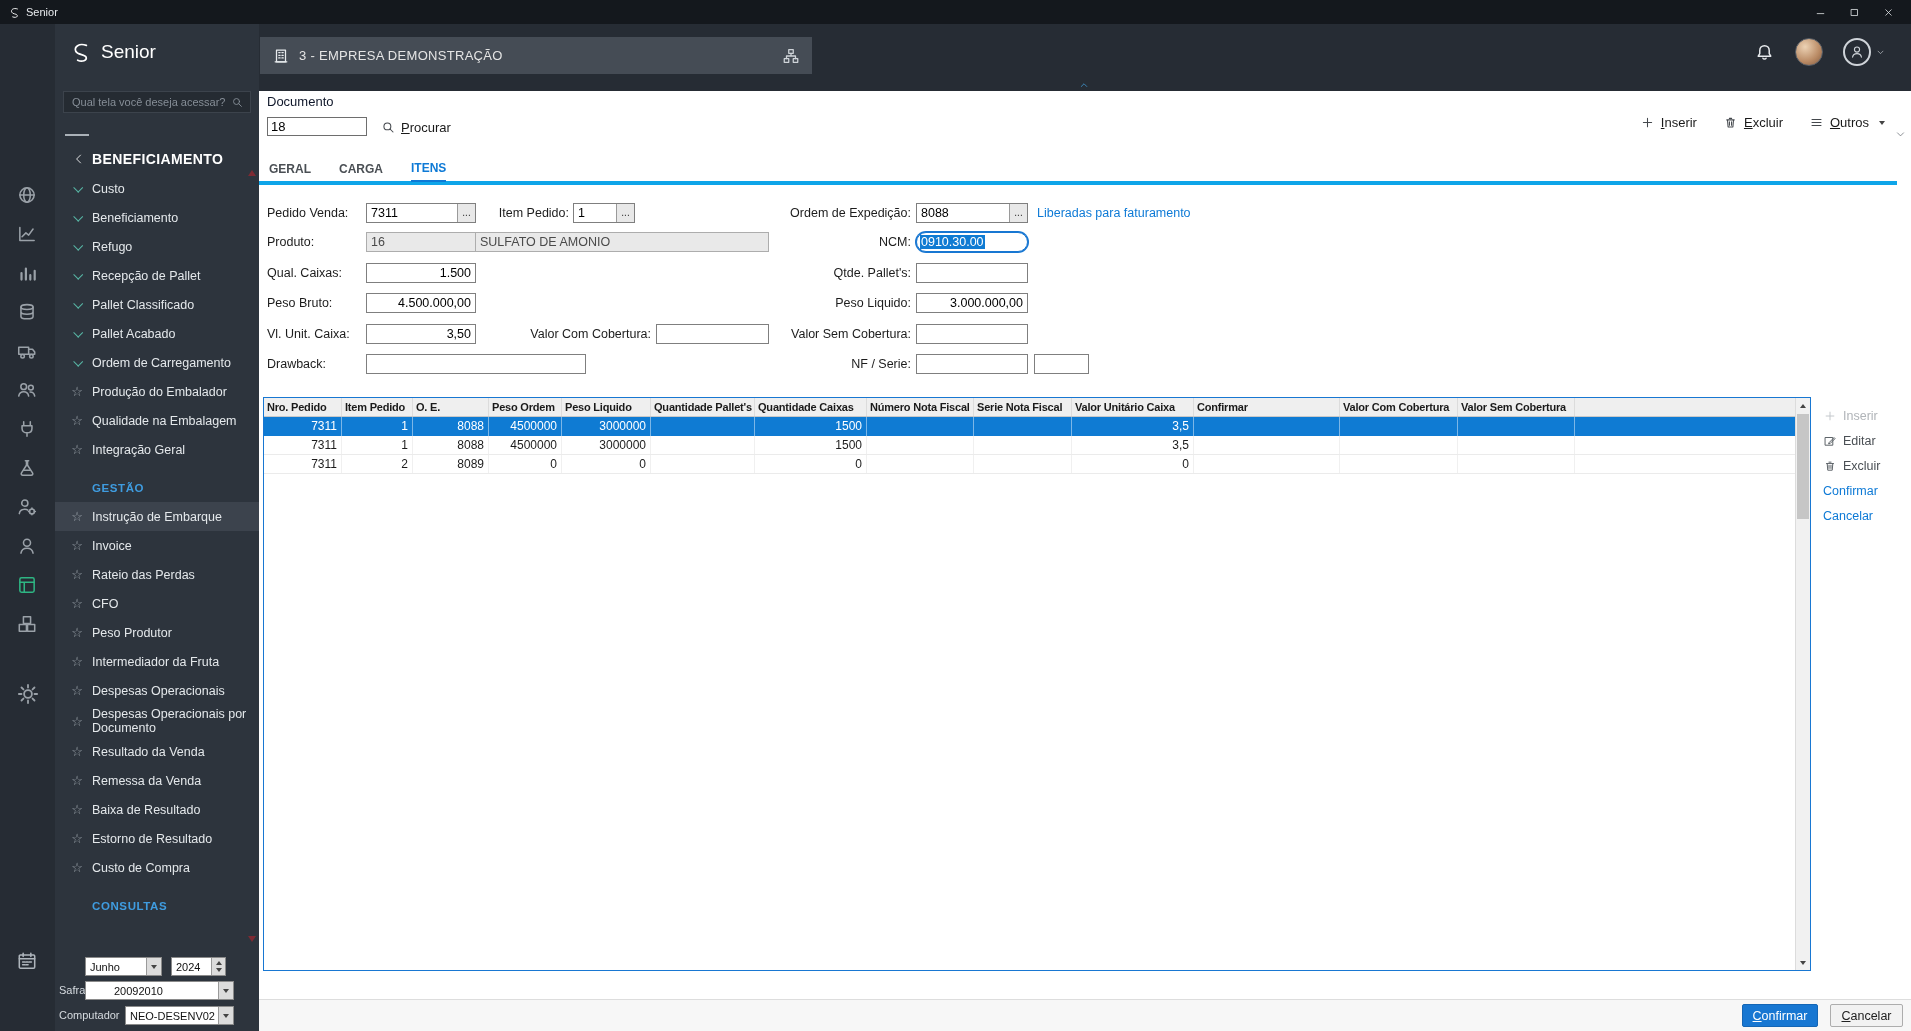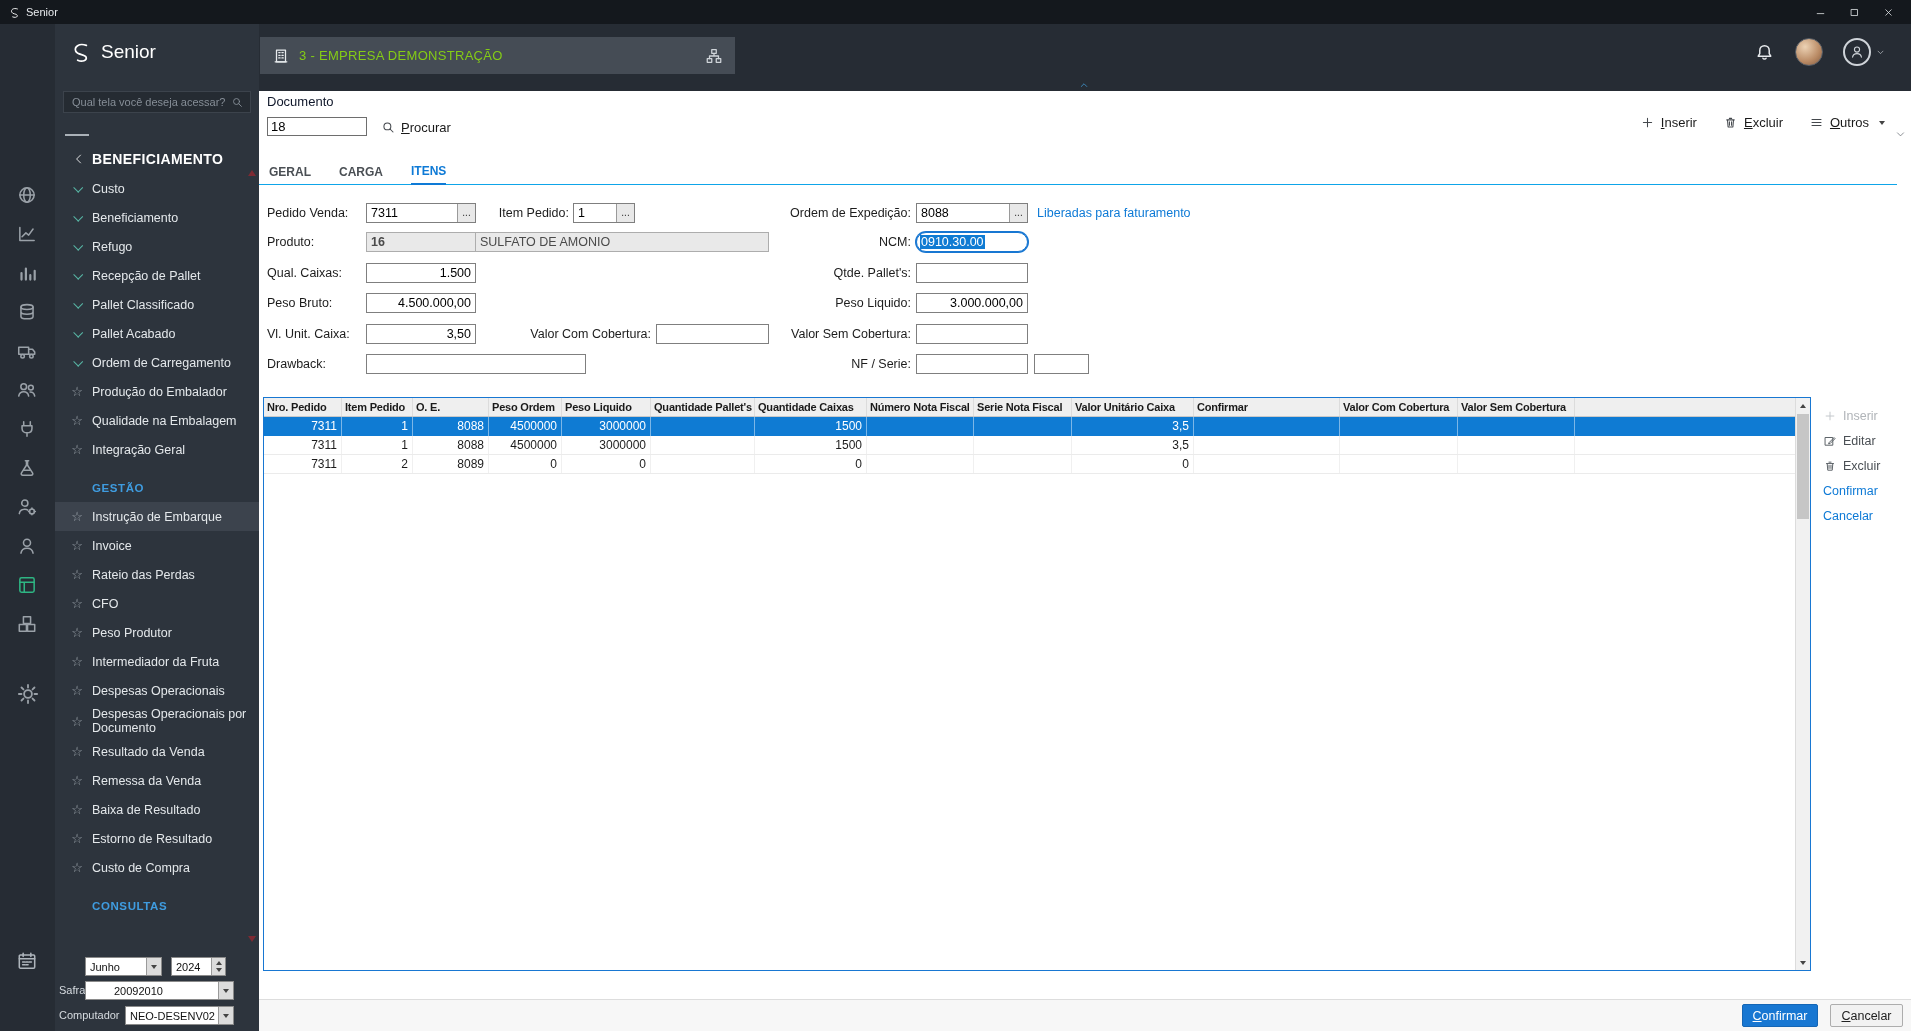--- a/index.html
+++ b/index.html
@@ -54,21 +54,21 @@
   .combo,.spin{position:absolute;height:19px;background:#fff;border:1px solid #8a8a8a;display:flex;align-items:center;color:#111;}
   .combo-val{flex:1;padding:0 4px;white-space:nowrap;overflow:hidden;font-size:11px;}
   .combo-btn{width:15px;height:100%;background:#dcdcdc;border-left:1px solid #9a9a9a;display:flex;align-items:center;justify-content:center;flex:none;}
   .spin-btns{width:14px;height:100%;border-left:1px solid #9a9a9a;background:#dcdcdc;display:flex;flex-direction:column;align-items:center;justify-content:space-evenly;flex:none;}
   .tri-down{width:0;height:0;border-left:3.5px solid transparent;border-right:3.5px solid transparent;border-top:4px solid #444;display:inline-block;}
   .tri-up{width:0;height:0;border-left:3.5px solid transparent;border-right:3.5px solid transparent;border-bottom:4px solid #444;display:inline-block;}
 
   
   .main{flex:1;display:flex;flex-direction:column;background:#fff;position:relative;min-width:0;}
   .main-header{height:67px;background:#262c34;position:relative;flex:none;}
-  .company-box{position:absolute;left:1px;top:13px;width:475px;height:37px;background:#454c55;display:flex;align-items:center;color:#84cc16;padding:0 12px;}
+  .company-box{position:absolute;left:1px;top:13px;width:552px;height:37px;background:#454c55;display:flex;align-items:center;color:#e5e5e5;padding:0 12px;}
   .company-icon{width:18px;height:18px;color:#e8ebee;margin-right:9px;}
   .company-name{font-size:13px;letter-spacing:.3px;}
   .hierarchy-icon{width:18px;height:18px;color:#cfd4d9;margin-left:auto;}
   .collapse-up{position:absolute;left:818px;bottom:1px;width:14px;height:10px;color:#43a7e8;}
   .header-right{position:absolute;right:26px;top:14px;display:flex;align-items:center;gap:20px;}
   .bell-icon{width:21px;height:21px;color:#e8ebee;cursor:pointer;}
   .avatar{width:28px;height:28px;border-radius:50%;background:radial-gradient(circle at 35% 30%,#ecd2b4,#b98a64 60%,#7d5940);border:1px solid #5a6068;cursor:pointer;}
   .user-menu{display:flex;align-items:center;gap:5px;cursor:pointer;color:#e8ebee;}
   .user-circle{width:28px;height:28px;border-radius:50%;border:2px solid #cfd4d9;display:flex;align-items:center;justify-content:center;}
   .user-circle .icon{width:16px;height:16px;color:#cfd4d9;}
@@ -87,21 +87,21 @@
   .doc-input{position:absolute;left:8px;top:26px;width:100px;height:19px;border:1px solid #6e6e6e;font:13px "Liberation Sans",sans-serif;padding:0 3px;outline:none;}
   .procurar{position:absolute;left:122px;top:26px;height:20px;display:flex;align-items:center;gap:5px;cursor:pointer;color:#1a1a1a;}
   .procurar .icon{width:15px;height:15px;color:#44484d;}
   .top-actions{position:absolute;right:26px;top:24px;display:flex;gap:26px;align-items:center;}
   .taction{display:flex;align-items:center;gap:6px;cursor:pointer;color:#1a1a1a;}
   .taction .icon{width:15px;height:15px;color:#44484d;}
   .ak{display:inline-block;}
   .ak::first-letter{text-decoration:underline;}
   .caret{margin-left:4px;}
 
-  .subtabs-row{position:absolute;left:0;right:14px;top:66px;height:28px;border-bottom:1px solid #0ea5e9;display:flex;gap:28px;padding-left:10px;align-items:flex-end;}
+  .subtabs-row{position:absolute;left:0;right:14px;top:66px;height:28px;border-bottom:4px solid #0ea5e9;display:flex;gap:28px;padding-left:10px;align-items:flex-end;}
   .subtab{font-size:12px;font-weight:bold;color:#4a4f54;padding-bottom:5px;cursor:pointer;}
   .subtab.active{color:#0e7ad6;border-bottom:2px solid #0e7ad6;margin-bottom:-1px;}
 
   
   .flabel{position:absolute;height:20px;line-height:20px;color:#1c1c1c;font-size:12.5px;white-space:nowrap;}
   .flabel.r{text-align:right;}
   .inp{position:absolute;height:20px;border:1px solid #7f7f7f;background:#fff;font:12.5px "Liberation Sans",sans-serif;padding:0 4px;outline:none;}
   .inp.num{text-align:right;}
   .inp.gray{background:#e9e9e9;border-color:#adadad;color:#4a4a4a;}
   .combo-f{position:absolute;height:20px;border:1px solid #7f7f7f;background:#fff;display:flex;align-items:stretch;}
@@ -560,21 +560,21 @@
           <span class="dots-btn"></span>
         </div>
         <span class="flabel r" style="left:500px;top:112px;width:152px;">Ordem de Expedição:</span>
         <div class="combo-f" style="left:657px;top:112px;width:112px;">
           <input value="8088" style="">
           <span class="dots-btn"></span>
         </div>
         <span class="form-note" style="left:778px;top:112px;">Liberadas para faturamento</span>
 
         <span class="flabel" style="left:8px;top:141px;">Produto:</span>
-        <input class="inp gray" style="left: 107px; top: 141px; width: 110px; font-weight: bold;" readonly="" value="16">
+        <input class="inp gray" style="left: 107px; top: 141px; width: 110px;" readonly="" value="16">
         <input class="inp gray" style="left: 216px; top: 141px; width: 294px;" readonly="" value="SULFATO DE AMONIO">
         <span class="flabel r" style="left:500px;top:141px;width:152px;">NCM:</span>
         <div class="ncm-box" style="left:657px;top:141px;width:112px;border-radius:10px;">
           <span class="sel-text">0910.30.00</span>
         </div>
 
         <span class="flabel" style="left:8px;top:172px;">Qual. Caixas:</span>
         <input class="inp num" style="left: 107px; top: 172px; width: 110px;" value="1.500">
         <span class="flabel r" style="left:500px;top:172px;width:152px;">Qtde. Pallet's:</span>
         <input class="inp num" style="left: 657px; top: 172px; width: 112px;" value="">

